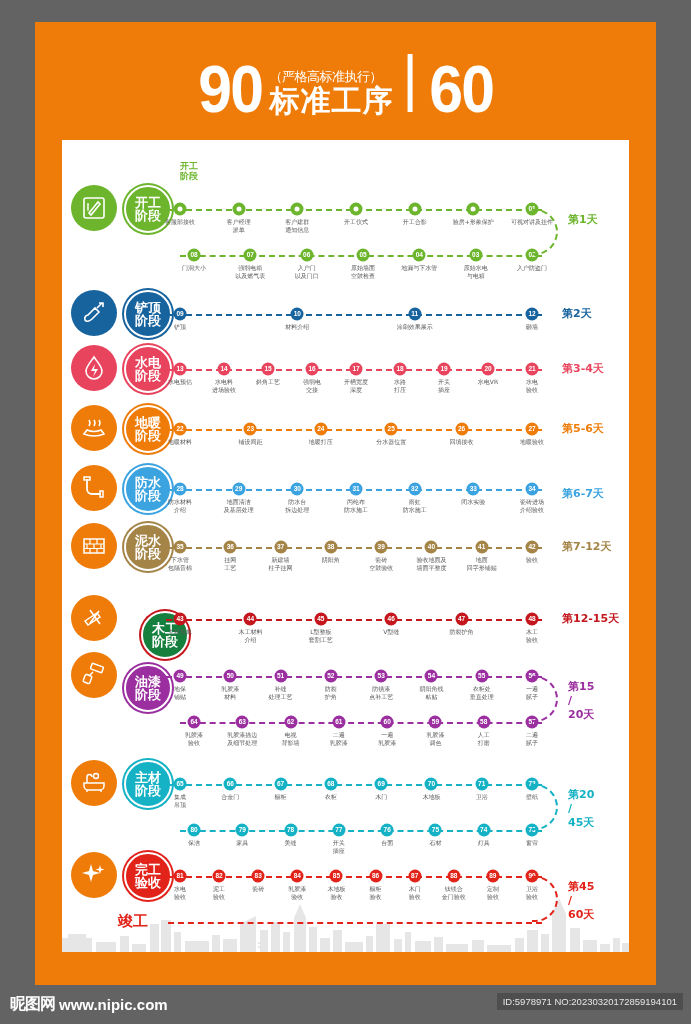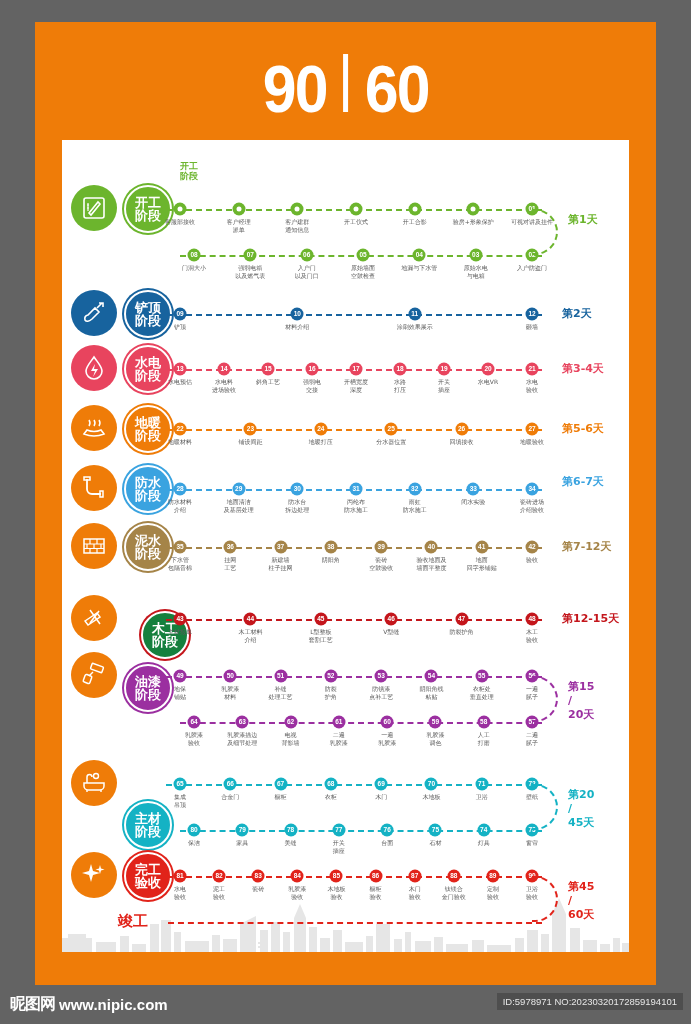--- a/index.html
+++ b/index.html
@@ -144,20 +144,24 @@
   }
 </style>
 </head>
 <body>
 
 <div id="poster">
 
   <div id="header">
     <div class="hdr-inner">
       <div class="big-num">90</div>
+      <div class="hdr-txtblock">
+        <div class="hdr-paren">（严格高标准执行）</div>
+        <div class="hdr-main">标准工序</div>
+      </div>
       <div class="hdr-divider"></div>
       <div class="big-num">60</div>
     </div>
   </div>
 
   <div id="panel">
     <svg id="skyline" viewBox="0 0 567 58" preserveAspectRatio="none">
       <g fill="#e2e2e2">
         <rect x="0" y="44" width="30" height="14"></rect>
           <rect x="6" y="40" width="18" height="5"></rect>
@@ -436,21 +440,21 @@
 防水施工</div>
           <div class="node" style="left: 411.333px; top: 24px; color: rgb(58, 163, 224);">
             <b>33</b>
           </div>
           <div class="node-label" style="left: 411.333px; top: 33px;">闭水实验</div>
           <div class="node" style="left: 470px; top: 24px; color: rgb(58, 163, 224);">
             <b>34</b>
           </div>
           <div class="node-label" style="left: 470px; top: 33px;">瓷砖进场
 介绍验收</div>
-          <div class="day-label" style="left: 500px; top: 10px; color: rgb(58, 163, 224);">第6-7天</div>
+          <div class="day-label" style="left: 500px; top: 22px; color: rgb(58, 163, 224);">第6-7天</div>
         </div>
         <div class="row" style="top: 383px;">
           <div class="stage-icon" style="background: rgb(239, 124, 8); top: 0px;">
             <svg viewBox="0 0 26 26">
               <rect x="3" y="6" width="20" height="14" fill="none" stroke="#fff" stroke-width="1.5"></rect>
               <path d="M3 11h20M3 15.5h20M9 6v5M16 6v5M6 11v4.5M13 11v4.5M20 11v4.5M9 15.5V20M16 15.5V20" stroke="#fff" stroke-width="1.2" fill="none"></path>
             </svg>
           </div>
           <div class="stage-badge" style="background: rgb(165, 132, 72); color: rgb(165, 132, 72); top: 0px; text-align: right;">
             <span>泥水</span>
@@ -640,21 +644,21 @@
         </div>
         <div class="row" style="top: 620px;">
           <div class="stage-icon" style="background: rgb(239, 124, 8); top: 0px;">
             <svg viewBox="0 0 26 26">
               <path d="M3 13 h20 v3 a4 4 0 0 1 -4 4 H7 a4 4 0 0 1 -4 -4Z" fill="none" stroke="#fff" stroke-width="1.5"></path>
               <path d="M6 13 V7 a2.5 2.5 0 0 1 5 0" fill="none" stroke="#fff" stroke-width="1.5"></path>
               <circle cx="15" cy="6" r="2.5" fill="none" stroke="#fff" stroke-width="1.4"></circle>
               <path d="M6 20v2M20 20v2" stroke="#fff" stroke-width="1.4"></path>
             </svg>
           </div>
-          <div class="stage-badge" style="background: rgb(20, 178, 196); color: rgb(20, 178, 196); top: 0px; margin-top: 41px;">
+          <div class="stage-badge" style="background: rgb(20, 178, 196); color: rgb(20, 178, 196); top: 0px;">
             <span>主材</span>
             <span>阶段</span>
           </div>
           <div class="track-line" style="left: 104px; top: 24px; width: 376px; color: rgb(20, 178, 196);"></div>
           <div class="node" style="left: 118px; top: 24px; color: rgb(20, 178, 196);">
             <b>65</b>
           </div>
           <div class="node-label" style="left: 118px; top: 33px;">集成
 吊顶</div>
           <div class="node" style="left: 168.286px; top: 24px; color: rgb(20, 178, 196);">

